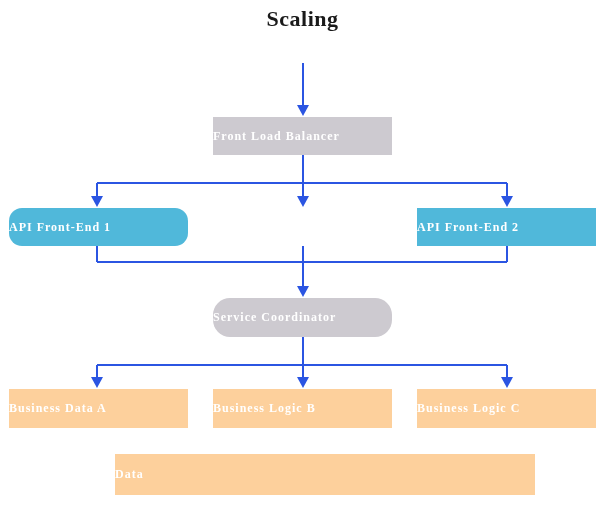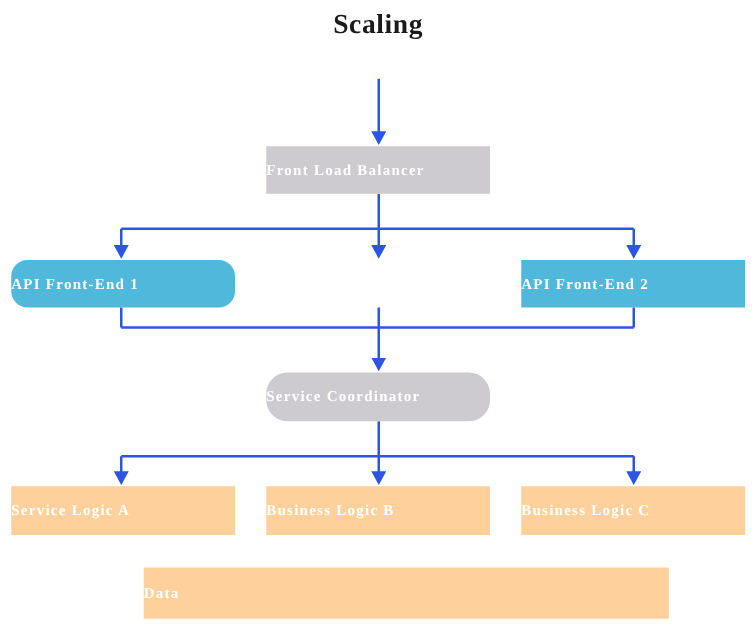--- a/index.html
+++ b/index.html
@@ -114,21 +114,21 @@
 
   <div class="node blue n-api3">
     <span>API Front-End 2</span>
   </div>
 
   <div class="node gray n-sc">
     <span>Service Coordinator</span>
   </div>
 
   <div class="node orange n-bla">
-    <span>Service Logic A</span>
+    <span>Business Data A</span>
   </div>
 
   <div class="node orange n-blb">
     <span>Business Logic B</span>
   </div>
 
   <div class="node orange n-blc">
     <span>Business Logic C</span>
   </div>
 

